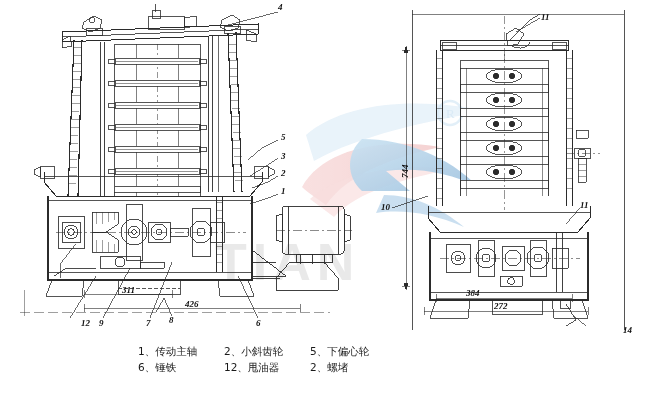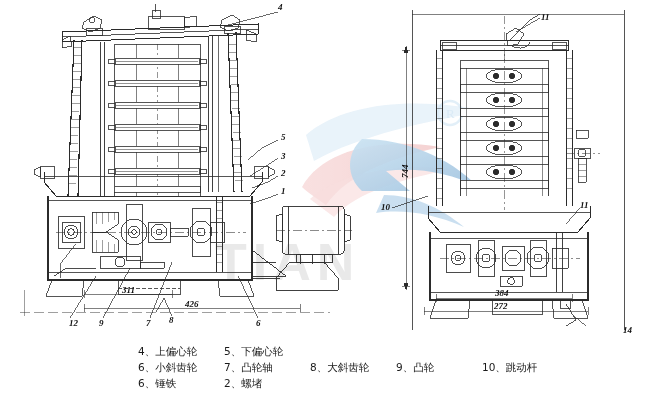--- a/index.html
+++ b/index.html
@@ -477,51 +477,46 @@
     </g>
   </svg>
   </div>
 
   <div>
     <div class="lbl" style="left:278px;top:2px;">4</div>
     <div class="lbl" style="left:281px;top:132px;">5</div>
     <div class="lbl" style="left:281px;top:151px;">3</div>
     <div class="lbl" style="left:281px;top:168px;">2</div>
     <div class="lbl" style="left:281px;top:186px;">1</div>
-    <div class="lbl" style="left:69px;top:318px;">12</div>
+    <div class="lbl" style="left:81px;top:318px;">12</div>
     <div class="lbl" style="left:99px;top:318px;">9</div>
     <div class="lbl" style="left:146px;top:318px;">7</div>
     <div class="lbl" style="left:169px;top:315px;">8</div>
     <div class="lbl" style="left:256px;top:318px;">6</div>
 
     <div class="lbl" style="left:541px;top:12px;font-style:italic;">11</div>
     <div class="lbl" style="left:381px;top:202px;">10</div>
     <div class="lbl" style="left:580px;top:200px;">11</div>
     <div class="lbl" style="left:586px;top:325px;margin-left:37px;">14</div>
   </div>
 
   <div>
     <div class="dim" style="left:122px;top:285px;">311</div>
     <div class="dim" style="left:185px;top:299px;">426</div>
     <div class="dim dim-v" style="left:400px;top:178px;">744</div>
-    <div class="dim" style="left:495px;top:288px;">384</div>
+    <div class="dim" style="left:466px;top:288px;">384</div>
     <div class="dim" style="left:494px;top:301px;">272</div>
   </div>
 
   <div class="legend">
     <div class="legend-row legend-row-1">
-      <span class="legend-item">4、上偏心轮</span>
+      <span class="legend-item">1、传动主轴</span>
+      <span class="legend-item">2、小斜齿轮</span>
       <span class="legend-item">5、下偏心轮</span>
-    </div>
-    <div class="legend-row legend-row-2">
-      <span class="legend-item">6、小斜齿轮</span>
-      <span class="legend-item">7、凸轮轴</span>
-      <span class="legend-item">8、大斜齿轮</span>
-      <span class="legend-item">9、凸轮</span>
-      <span class="legend-item">10、跳动杆</span>
     </div>
     <div class="legend-row legend-row-3">
       <span class="legend-item">6、锤铁</span>
+      <span class="legend-item">12、甩油器</span>
       <span class="legend-item">2、螺堵</span>
     </div>
   </div>
 
 </div>
 
 </body></html>

